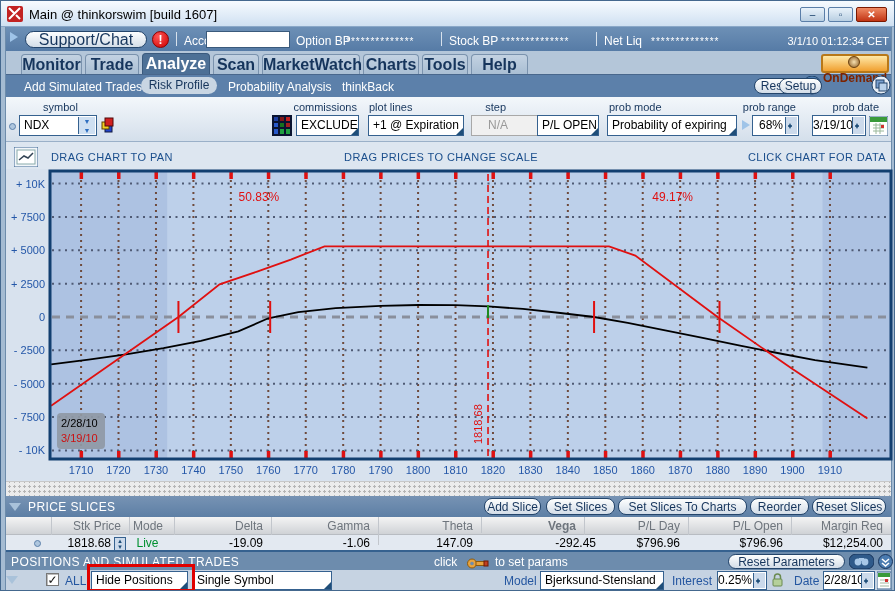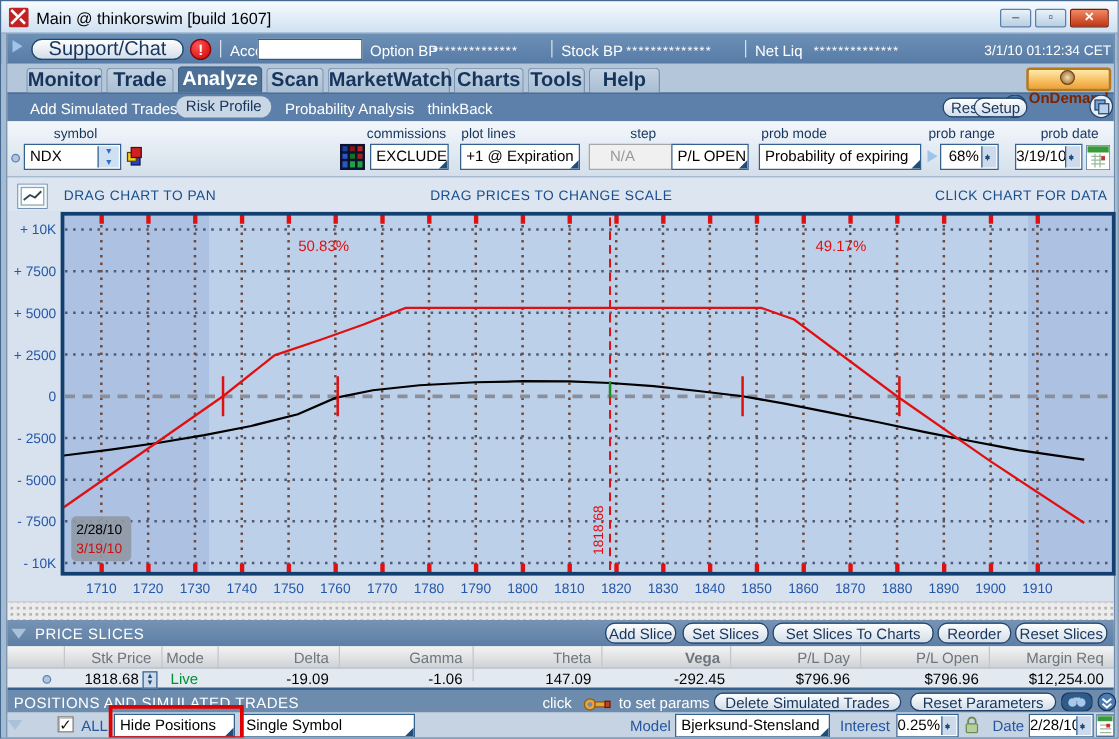--- a/index.html
+++ b/index.html
@@ -143,21 +143,21 @@
       <rect x="2" y="8" width="4" height="4" fill="#2858c8"></rect>
       <rect x="8" y="8" width="4" height="4" fill="#18701e"></rect>
       <rect x="14" y="8" width="4" height="4" fill="#a02020"></rect>
       <rect x="2" y="14" width="4" height="5" fill="#2858c8"></rect>
       <rect x="8" y="14" width="4" height="5" fill="#20a040"></rect>
       <rect x="14" y="14" width="4" height="5" fill="#20a040"></rect>
     </svg>
   <div class="abs dd" style="left:295px;top:114px;width:63px;height:21px"><span>EXCLUDE</span><span class="tri"></span></div>
   <div class="abs lbl" style="left:368px;top:100px">plot lines</div>
   <div class="abs dd" style="left:367px;top:114px;width:96px;height:21px"><span>+1 @ Expiration</span><span class="tri"></span></div>
-  <div class="abs lbl" style="left:469px;top:100px;width:55px;text-align:right">step</div>
+  <div class="abs lbl" style="left:450px;top:100px;width:55px;text-align:right">step</div>
   <div class="abs spin disabled" style="left:470px;top:114px;width:82px;height:21px;padding-right:28px"><span>N/A</span><span class="arrows"></span></div>
   <div class="abs dd" style="left:536px;top:114px;width:62px;height:21px"><span>P/L OPEN</span><span class="tri"></span></div>
   <div class="abs lbl" style="left:608px;top:100px">prob mode</div>
   <div class="abs dd" style="left:606px;top:114px;width:130px;height:21px"><span>Probability of expiring</span><span class="tri"></span></div>
   <div class="abs play" style="left:741px;top:119px"></div>
   <div class="abs lbl" style="left:735px;top:100px;width:60px;text-align:right">prob range</div>
   <div class="abs spin" style="left:751px;top:114px;width:47px;height:21px;padding-right:15px"><span>68%</span><span class="arrows"></span></div>
   <div class="abs lbl" style="left:818px;top:100px;width:60px;text-align:right">prob date</div>
   <div class="abs spin" style="left:811px;top:114px;width:54px;height:21px;padding-right:15px"><span>3/19/10</span><span class="arrows"></span></div>
   <svg class="abs iconbtn" style="left:868px;top:115px" width="19" height="20">
@@ -363,34 +363,33 @@
     <div class="abs tab" style="left: 470px; width: 57px;">Help</div>
     <div class="abs subtab" style="left: 23px;">Add Simulated Trades</div>
     <div class="abs subpill" style="left: 140px; width: 76px;">Risk Profile</div>
     <div class="abs subtab" style="left: 227px;">Probability Analysis</div>
     <div class="abs subtab" style="left: 341px;">thinkBack</div>
     <div class="abs smallpill" style="left: 483px; top: 497px; width: 57px; height: 17px; line-height: 16px;">Add Slice</div>
     <div class="abs smallpill" style="left: 545px; top: 497px; width: 69px; height: 17px; line-height: 16px;">Set Slices</div>
     <div class="abs smallpill" style="left: 617px; top: 497px; width: 129px; height: 17px; line-height: 16px;">Set Slices To Charts</div>
     <div class="abs smallpill" style="left: 749px; top: 497px; width: 59px; height: 17px; line-height: 16px;">Reorder</div>
     <div class="abs smallpill" style="left: 811px; top: 497px; width: 74px; height: 17px; line-height: 16px;">Reset Slices</div>
-    <div class="abs smallpill" style="left: 570px; top: 553px; width: 150px; height: 15px; line-height: 14px;">Delete Simulated Trades</div>
     <div class="abs smallpill" style="left: 727px; top: 553px; width: 117px; height: 15px; line-height: 14px;">Reset Parameters</div>
     <div class="abs th" style="left: 50px; top: 516px; width: 78px; height: 18px;">Stk Price</div>
     <div class="abs th" style="left: 128px; top: 516px; width: 45px; height: 18px; text-align: center;">Mode</div>
     <div class="abs th" style="left: 173px; top: 516px; width: 97px; height: 18px;">Delta</div>
     <div class="abs th" style="left: 270px; top: 516px; width: 107px; height: 18px;">Gamma</div>
     <div class="abs th" style="left: 377px; top: 516px; width: 103px; height: 28px;">Theta</div>
     <div class="abs th" style="left: 480px; top: 516px; width: 103px; height: 16px; font-weight: bold;">Vega</div>
     <div class="abs th" style="left: 583px; top: 516px; width: 104px; height: 18px;">P/L Day</div>
     <div class="abs th" style="left: 687px; top: 516px; width: 103px; height: 18px;">P/L Open</div>
     <div class="abs th" style="left: 790px; top: 516px; width: 100px; height: 18px;">Margin Req</div>
     <div class="abs td" style="left: 50px; top: 534px; width: 78px; height: 17px; padding-right: 18px;">1818.68</div>
     <div class="abs td" style="left: 128px; top: 534px; width: 45px; height: 17px; text-align: center; color: rgb(0, 144, 48);">Live</div>
     <div class="abs td" style="left: 173px; top: 534px; width: 97px; height: 17px;">-19.09</div>
     <div class="abs td" style="left: 270px; top: 534px; width: 107px; height: 17px;">-1.06</div>
     <div class="abs td" style="left: 377px; top: 534px; width: 103px; height: 17px;">147.09</div>
-    <div class="abs td" style="left: 484px; top: 534px; width: 103px; height: 17px;">-292.45</div>
+    <div class="abs td" style="left: 500px; top: 534px; width: 103px; height: 17px;">-292.45</div>
     <div class="abs td" style="left: 583px; top: 534px; width: 104px; height: 17px;">$796.96</div>
     <div class="abs td" style="left: 687px; top: 534px; width: 103px; height: 17px;">$796.96</div>
     <div class="abs td" style="left: 790px; top: 534px; width: 100px; height: 17px;">$12,254.00</div>
     <div class="abs " style="left: 113px; top: 536px; width: 12px; height: 14px; background: rgb(204, 218, 235); border: 1px solid rgb(53, 97, 143); font: 7px / 6px &quot;Liberation Sans&quot;, sans-serif; color: rgb(31, 78, 121); text-align: center; cursor: pointer;">▴<br>▾</div>
   </div>
 
 </body></html>

